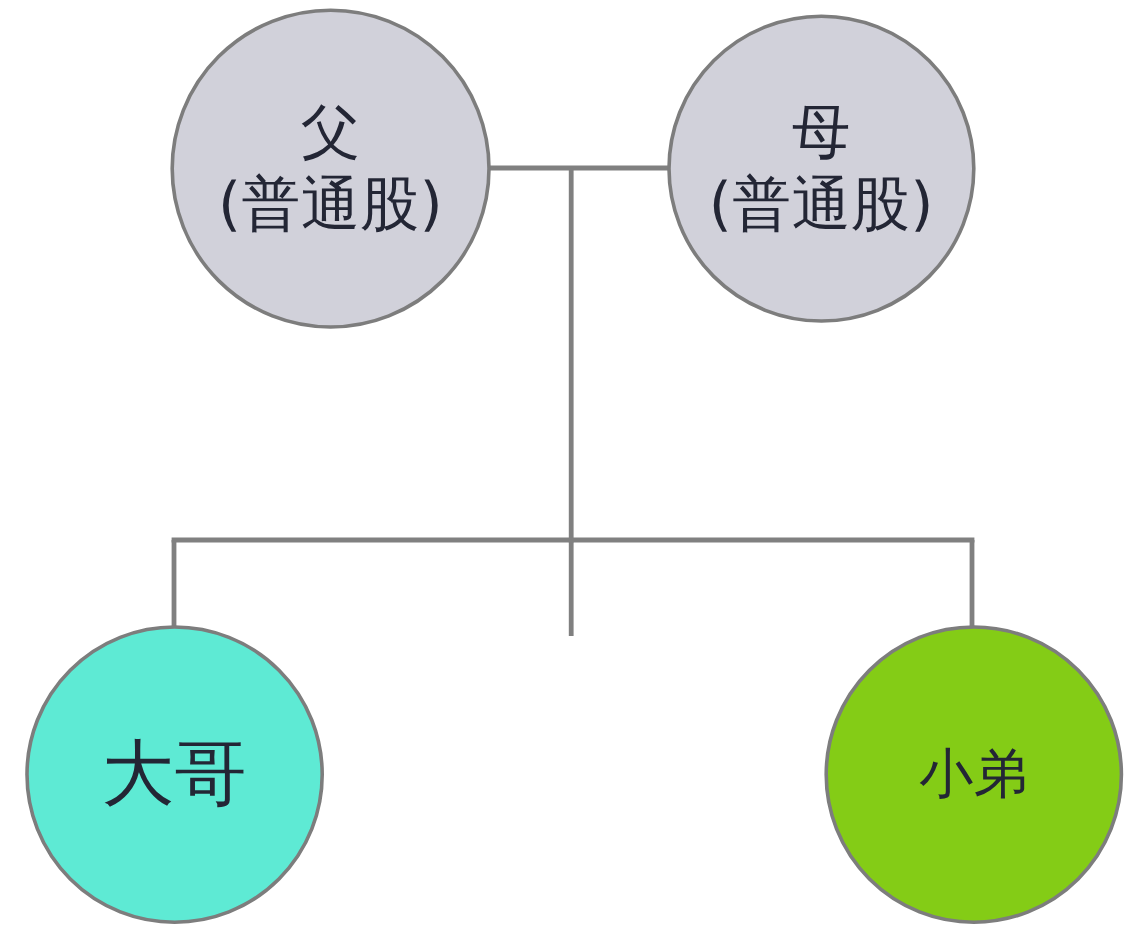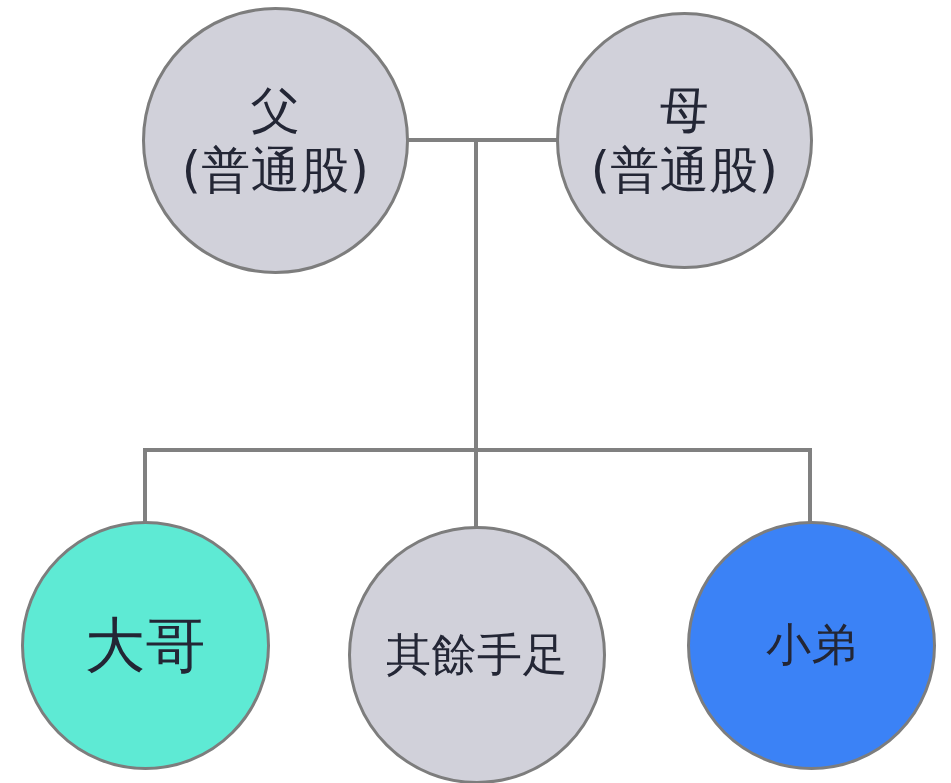--- a/index.html
+++ b/index.html
@@ -75,21 +75,21 @@
     height: 258px;
     background: #d1d1da;
     border: 3px solid #7d7d7d;
     font-size: 45px;
   }
   .node-youngest {
     left: 687px;
     top: 521px;
     width: 249px;
     height: 249px;
-    background: #3b82f6;
+    background: #84cc16;
     border: 3px solid #7d7d7d;
     font-size: 45px;
   }
 </style>
 </head>
 <body>
 
 <div id="canvas">
 
   <svg id="wires" viewBox="0 0 951 783" width="951" height="783" aria-hidden="true">
@@ -110,21 +110,18 @@
 
   <div class="node node-mother">
     <span class="line1">母</span>
     <span class="line2">(普通股)</span>
   </div>
 
   <div class="node node-eldest">
     <span class="line1">大哥</span>
   </div>
 
-  <div class="node node-siblings">
-    <span class="line1">其餘手足</span>
-  </div>
 
   <div class="node node-youngest">
     <span class="line1">小弟</span>
   </div>
 
 </div>
 
 </body></html>

